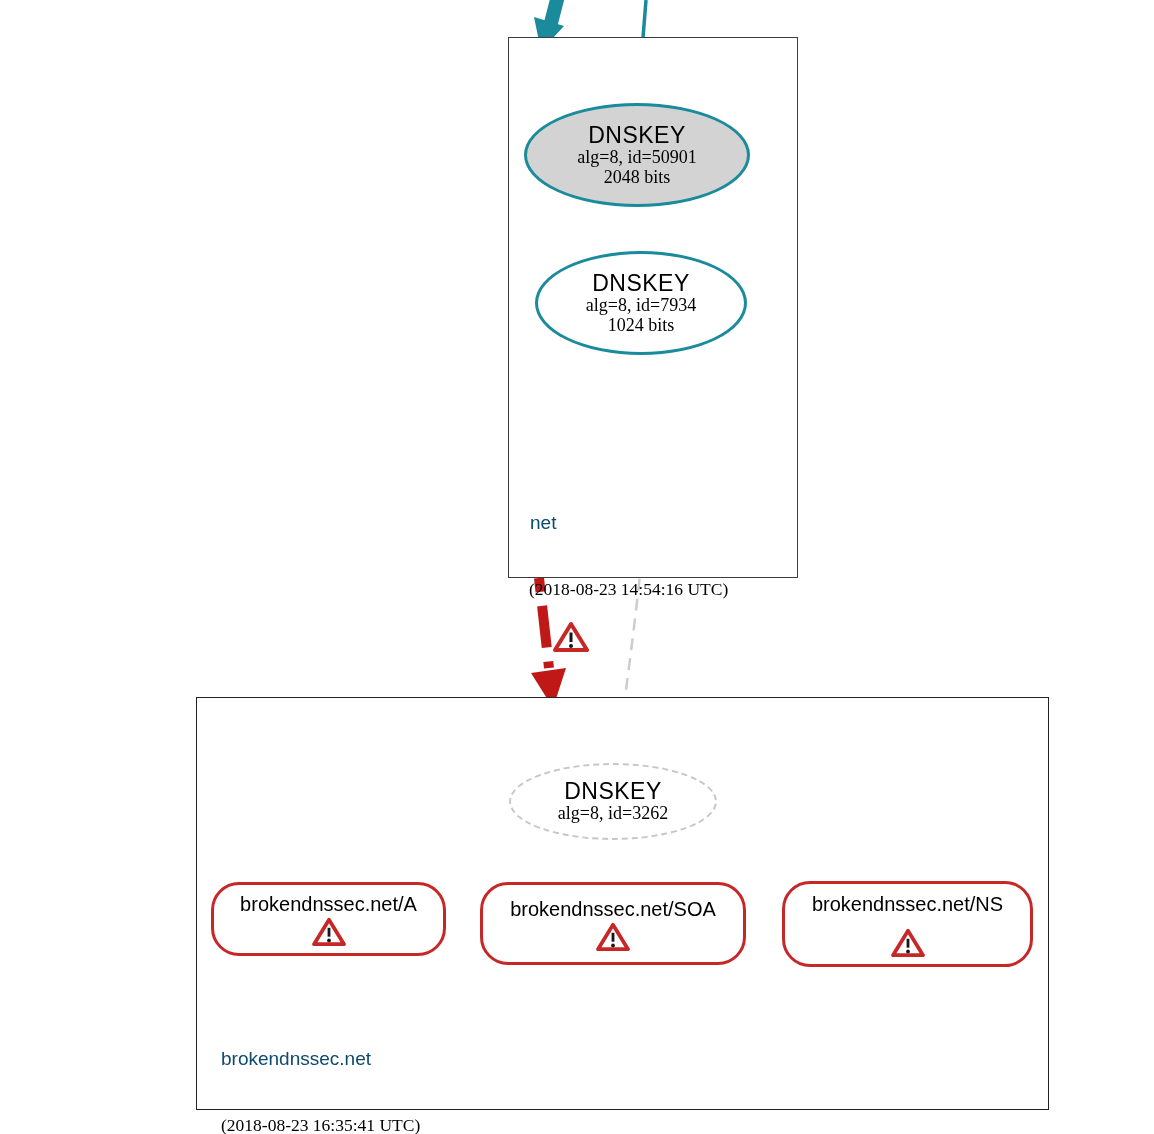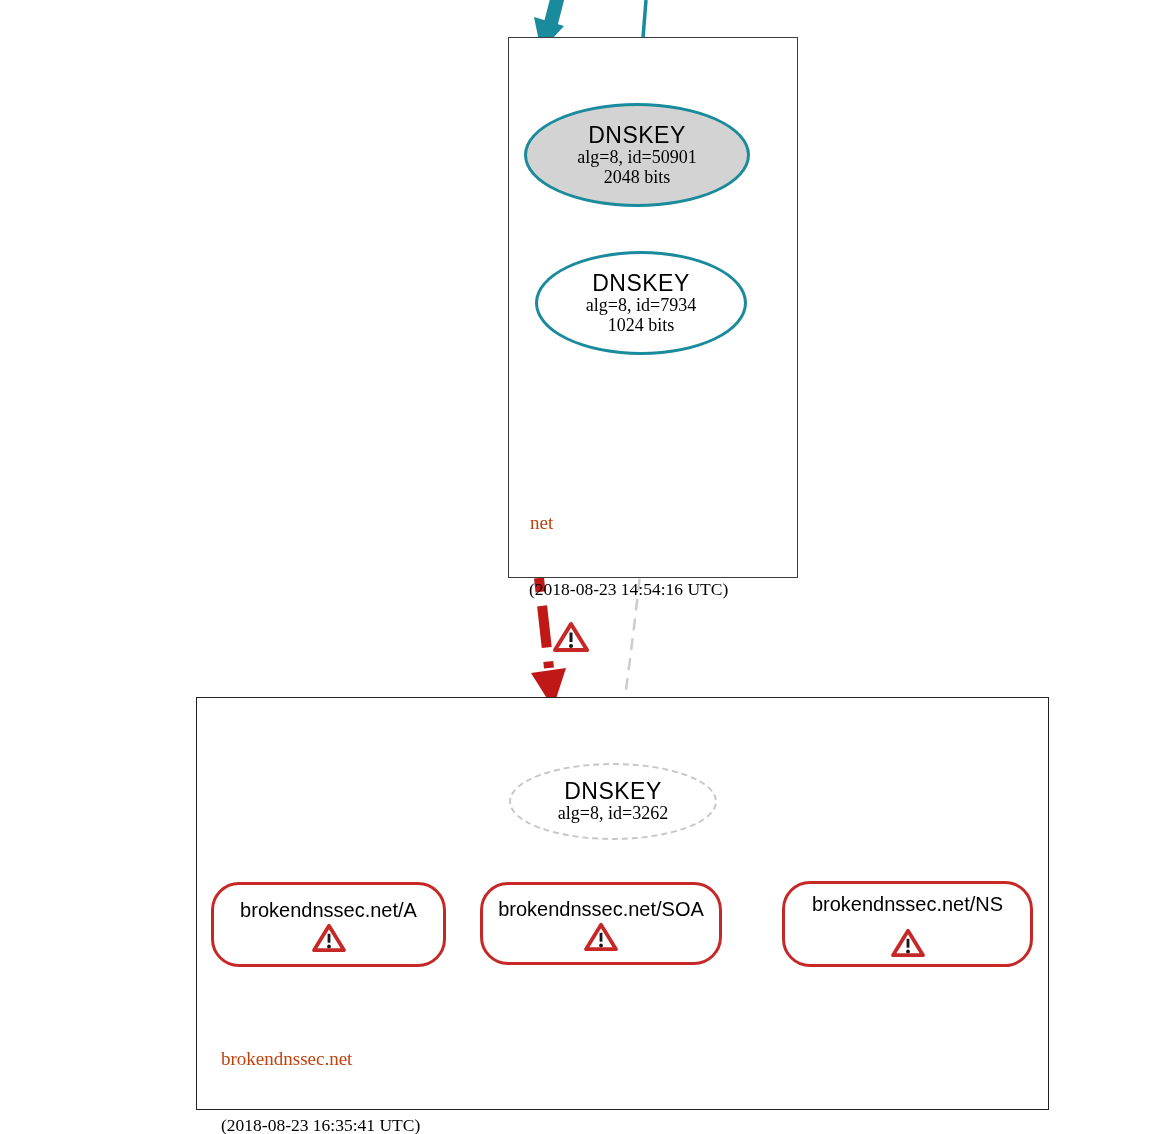--- a/index.html
+++ b/index.html
@@ -24,23 +24,23 @@
   .zone-box {
     position: absolute;
     background: #ffffff;
     border: 1px solid #3c3c3c;
     box-sizing: border-box;
   }
   .zone-box.net    { left: 508px; top: 37px;  width: 290px; height: 541px; }
   .zone-box.broken { left: 196px; top: 697px; width: 853px; height: 413px; border-color: #222; }
   .zone-name {
     position: absolute;
-    font-family: Liberation Serif, serif;
+    font-family: Liberation Sans, sans-serif;
     font-size: 19px;
-    color: #c2410c;
+    color: #0c4a6e;
   }
   .zone-timestamp {
     position: absolute;
     font-family: "Liberation Serif", "DejaVu Serif", serif;
     font-size: 17.5px;
     color: #000;
     margin-top: 33px;
   }
   .node {
     position: absolute;
@@ -167,30 +167,30 @@
 
   <div class="zone-box broken"></div>
   <div class="zone-name" style="left:221px; top:1048px;">brokendnssec.net</div>
   <div class="zone-timestamp" style="left:221px; top:1082px;">(2018-08-23 16:35:41 UTC)</div>
 
   <div class="node insecure" style="left:509px; top:763px; width:208px; height:77px;">
     <div class="node-label">DNSKEY</div>
     <div class="node-detail">alg=8, id=3262</div>
   </div>
 
-  <div class="rrset" style="left:211px; top:882px; width:235px; height:85px;">
+  <div class="rrset" style="left:211px; top:882px; width:235px; height:74px;">
     <div class="rrset-label">brokendnssec.net/A</div>
     <svg width="34" height="30" viewBox="0 0 36 32">
       <path d="M18 3 L34 29 L2 29 Z" fill="#ffffff" stroke="#c62828" stroke-width="4" stroke-linejoin="round"></path>
       <rect x="16.5" y="11.5" width="3" height="9.5" fill="#161616"></rect>
       <circle cx="18" cy="25" r="2" fill="#161616"></circle>
     </svg>
   </div>
 
-  <div class="rrset" style="left:480px; top:882px; width:242px; height:83px;">
+  <div class="rrset" style="left:480px; top:882px; width:266px; height:83px;">
     <div class="rrset-label">brokendnssec.net/SOA</div>
     <svg width="34" height="30" viewBox="0 0 36 32">
       <path d="M18 3 L34 29 L2 29 Z" fill="#ffffff" stroke="#c62828" stroke-width="4" stroke-linejoin="round"></path>
       <rect x="16.5" y="11.5" width="3" height="9.5" fill="#161616"></rect>
       <circle cx="18" cy="25" r="2" fill="#161616"></circle>
     </svg>
   </div>
 
   <div class="rrset" style="left:782px; top:881px; width:251px; height:86px;gap:12px;">
     <div class="rrset-label">brokendnssec.net/NS</div>

